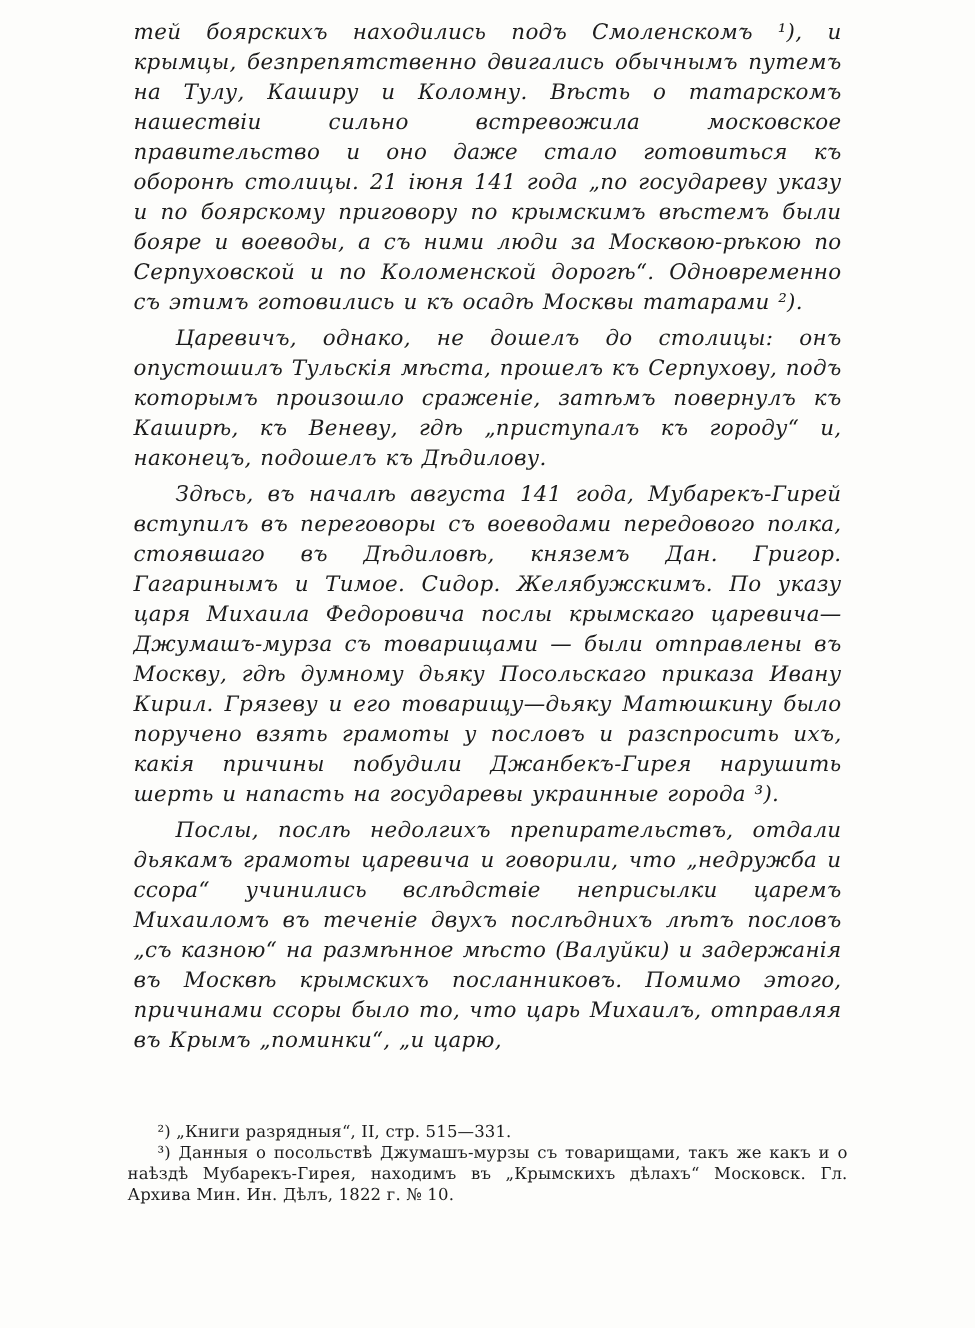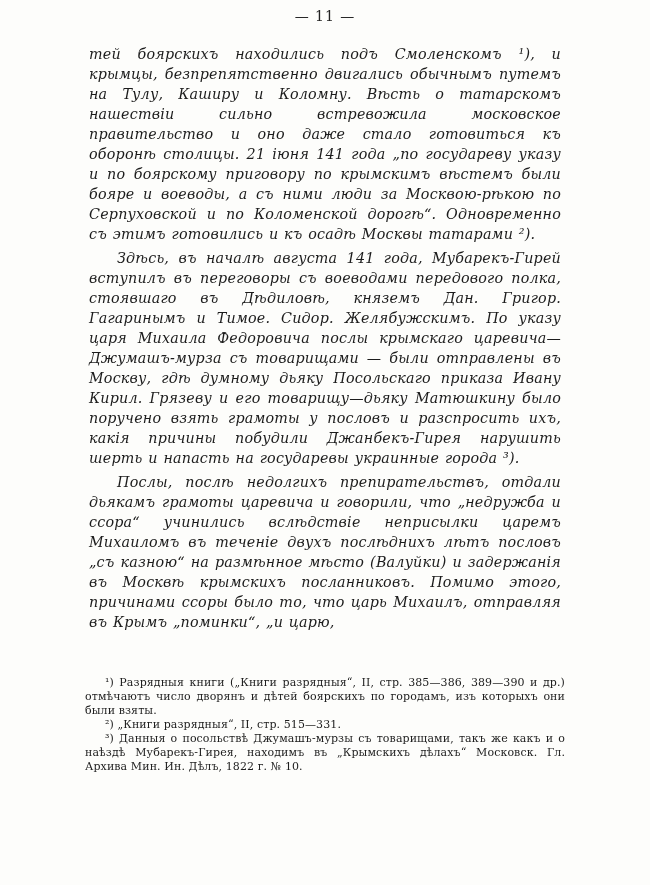--- a/index.html
+++ b/index.html
@@ -51,27 +51,26 @@
   .footnotes p {
     margin: 0;
     text-indent: 20px;
   }
 </style>
 </head>
 <body>
 
 <div class="page">
 
-  <div class="page-number">— 11 —</div>
 
   <div class="body-text">
     <p class="no-indent">тей боярскихъ находились подъ Смоленскомъ ¹), и крымцы, безпрепятственно двигались обычнымъ путемъ на Тулу, Каширу и Коломну. Вѣсть о татарскомъ нашествіи сильно встревожила московское правительство и оно даже стало готовиться къ оборонѣ столицы. 21 іюня 141 года „по государеву указу и по боярскому приговору по крымскимъ вѣстемъ были бояре и воеводы, а съ ними люди за Москвою-рѣкою по Серпуховской и по Коломенской дорогѣ“. Одновременно съ этимъ готовились и къ осадѣ Москвы татарами ²).</p>
+    <p>Царевичъ, однако, не дошелъ до столицы: онъ опустошилъ Тульскія мѣста, прошелъ къ Серпухову, подъ которымъ произошло сраженіе, затѣмъ повернулъ къ Каширѣ, къ Веневу, гдѣ „приступалъ къ городу“ и, наконецъ, подошелъ къ Дѣдилову.</p>
     <p>Здѣсь, въ началѣ августа 141 года, Мубарекъ-Гирей вступилъ въ переговоры съ воеводами передового полка, стоявшаго въ Дѣдиловѣ, княземъ Дан. Григор. Гагаринымъ и Тимое. Сидор. Желябужскимъ. По указу царя Михаила Федоровича послы крымскаго царевича—Джумашъ-мурза съ товарищами — были отправлены въ Москву, гдѣ думному дьяку Посольскаго приказа Ивану Кирил. Грязеву и его товарищу—дьяку Матюшкину было поручено взять грамоты у пословъ и разспросить ихъ, какія причины побудили Джанбекъ-Гирея нарушить шерть и напасть на государевы украинные города ³).</p>
     <p>Послы, послѣ недолгихъ препирательствъ, отдали дьякамъ грамоты царевича и говорили, что „недружба и ссора“ учинились вслѣдствіе неприсылки царемъ Михаиломъ въ теченіе двухъ послѣднихъ лѣтъ пословъ „съ казною“ на размѣнное мѣсто (Валуйки) и задержанія въ Москвѣ крымскихъ посланниковъ. Помимо этого, причинами ссоры было то, что царь Михаилъ, отправляя въ Крымъ „поминки“, „и царю,</p>
   </div>
 
   <div class="footnotes">
-    <p>¹) Разрядныя книги („Книги разрядныя“, II, стр. 385—386, 389—390 и др.) отмѣчаютъ число дворянъ и дѣтей боярскихъ по городамъ, изъ которыхъ они были взяты.</p>
     <p>²) „Книги разрядныя“, II, стр. 515—331.</p>
     <p>³) Данныя о посольствѣ Джумашъ-мурзы съ товарищами, такъ же какъ и о наѣздѣ Мубарекъ-Гирея, находимъ въ „Крымскихъ дѣлахъ“ Московск. Гл. Архива Мин. Ин. Дѣлъ, 1822 г. № 10.</p>
   </div>
 
 </div>
 
 </body></html>

